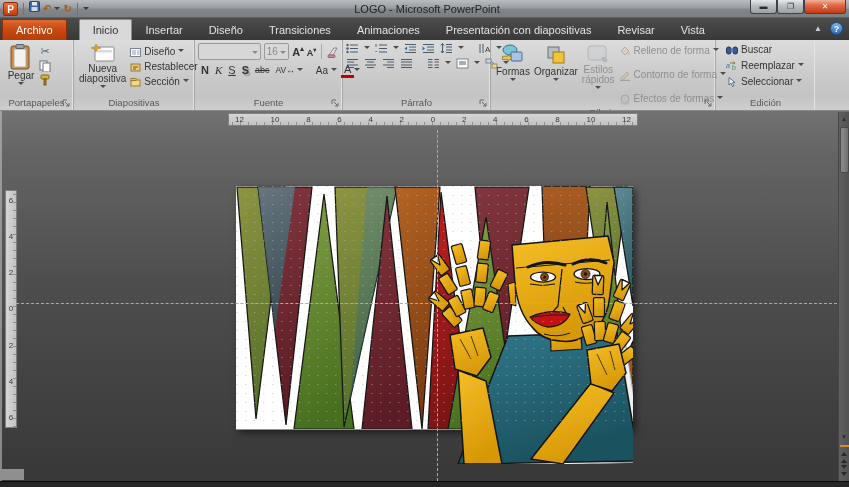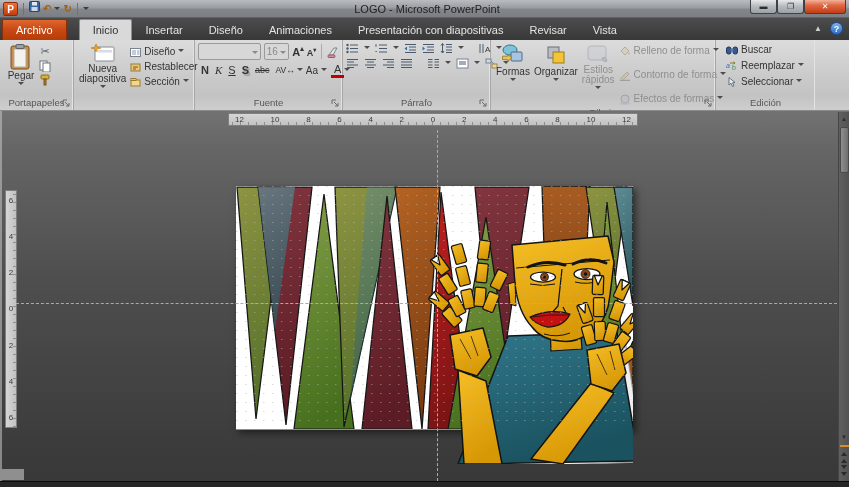--- a/index.html
+++ b/index.html
@@ -144,20 +144,21 @@
       <div class="wbtn rest">❐</div>
       <div class="wbtn close">✕</div>
     </div>
   </div>
 
   <div class="tabrow">
     <div class="tab file">Archivo</div>
     <div class="tab selected">Inicio</div>
     <div class="tab">Insertar</div>
     <div class="tab">Diseño</div>
+    <div class="tab">Transiciones</div>
     <div class="tab">Animaciones</div>
     <div class="tab">Presentación con diapositivas</div>
     <div class="tab">Revisar</div>
     <div class="tab">Vista</div>
     <div class="tabrow-right">
       <span class="rib-collapse">▲</span>
       <span class="help-btn">?</span>
     </div>
   </div>
 
@@ -240,20 +241,21 @@
                 <svg width="11" height="9" viewBox="0 0 11 9">
                   <rect x="1" y="2" width="9" height="6" fill="#f4d88a" stroke="#9a7a30"></rect>
                   <rect x="1" y="0.5" width="5" height="2" fill="#e8c05a" stroke="#9a7a30"></rect>
                 </svg>
               </span>
             <span>Sección</span>
               <span class="dd"></span>
           </div>
         </div>
       </div>
+      <div class="rg-label">Diapositivas</div>
     </div>
 
     <div class="rgroup" style="width:148px;">
       <div class="rg-body" style="flex-direction:column;gap:3px;">
         <div style="display:flex;gap:3px;align-items:center;">
           <div class="fcombo" style="width:84px;">
               <span class="cdd"></span>
             </div>
           <div class="fcombo" style="width:33px;">
               <span>16</span>
@@ -270,21 +272,21 @@
           </span>
         </div>
         <div style="display:flex;align-items:center;">
           <span class="fletter" style="font-weight:bold;">N</span>
           <span class="fletter" style="font-style:italic;font-family:'Liberation Serif',serif;">K</span>
           <span class="fletter" style="text-decoration:underline;">S</span>
           <span class="fletter" style="text-shadow:1.5px 1.5px 1px #9a9a9a;font-weight:bold;">S</span>
           <span class="fletter" style="font-size:9px;text-decoration:line-through;">abc</span>
           <span class="fletter" style="font-size:8.5px;"><span>AV</span><span style="letter-spacing:-1px;">↔</span></span>
           <span class="dd"></span>
-          <span class="fletter" style="font-size:10px;">Aa</span>
+          <span class="fletter" style="font-size:10px;margin-left:10px;">Aa</span>
           <span class="dd"></span>
           <div class="vdiv"></div>
           <span class="fletter" style="border-bottom:3px solid #c00000;line-height:12px;">A</span>
           <span class="dd"></span>
         </div>
       </div>
       <div class="rg-label">Fuente</div>
       <span class="launcher">
         <svg width="9" height="9" viewBox="0 0 9 9">
             <path d="M1,1 H5 M1,1 V5 M3,3 L7,7 M7,4 V7 H4" stroke="#6a6a6a" fill="none"></path>

